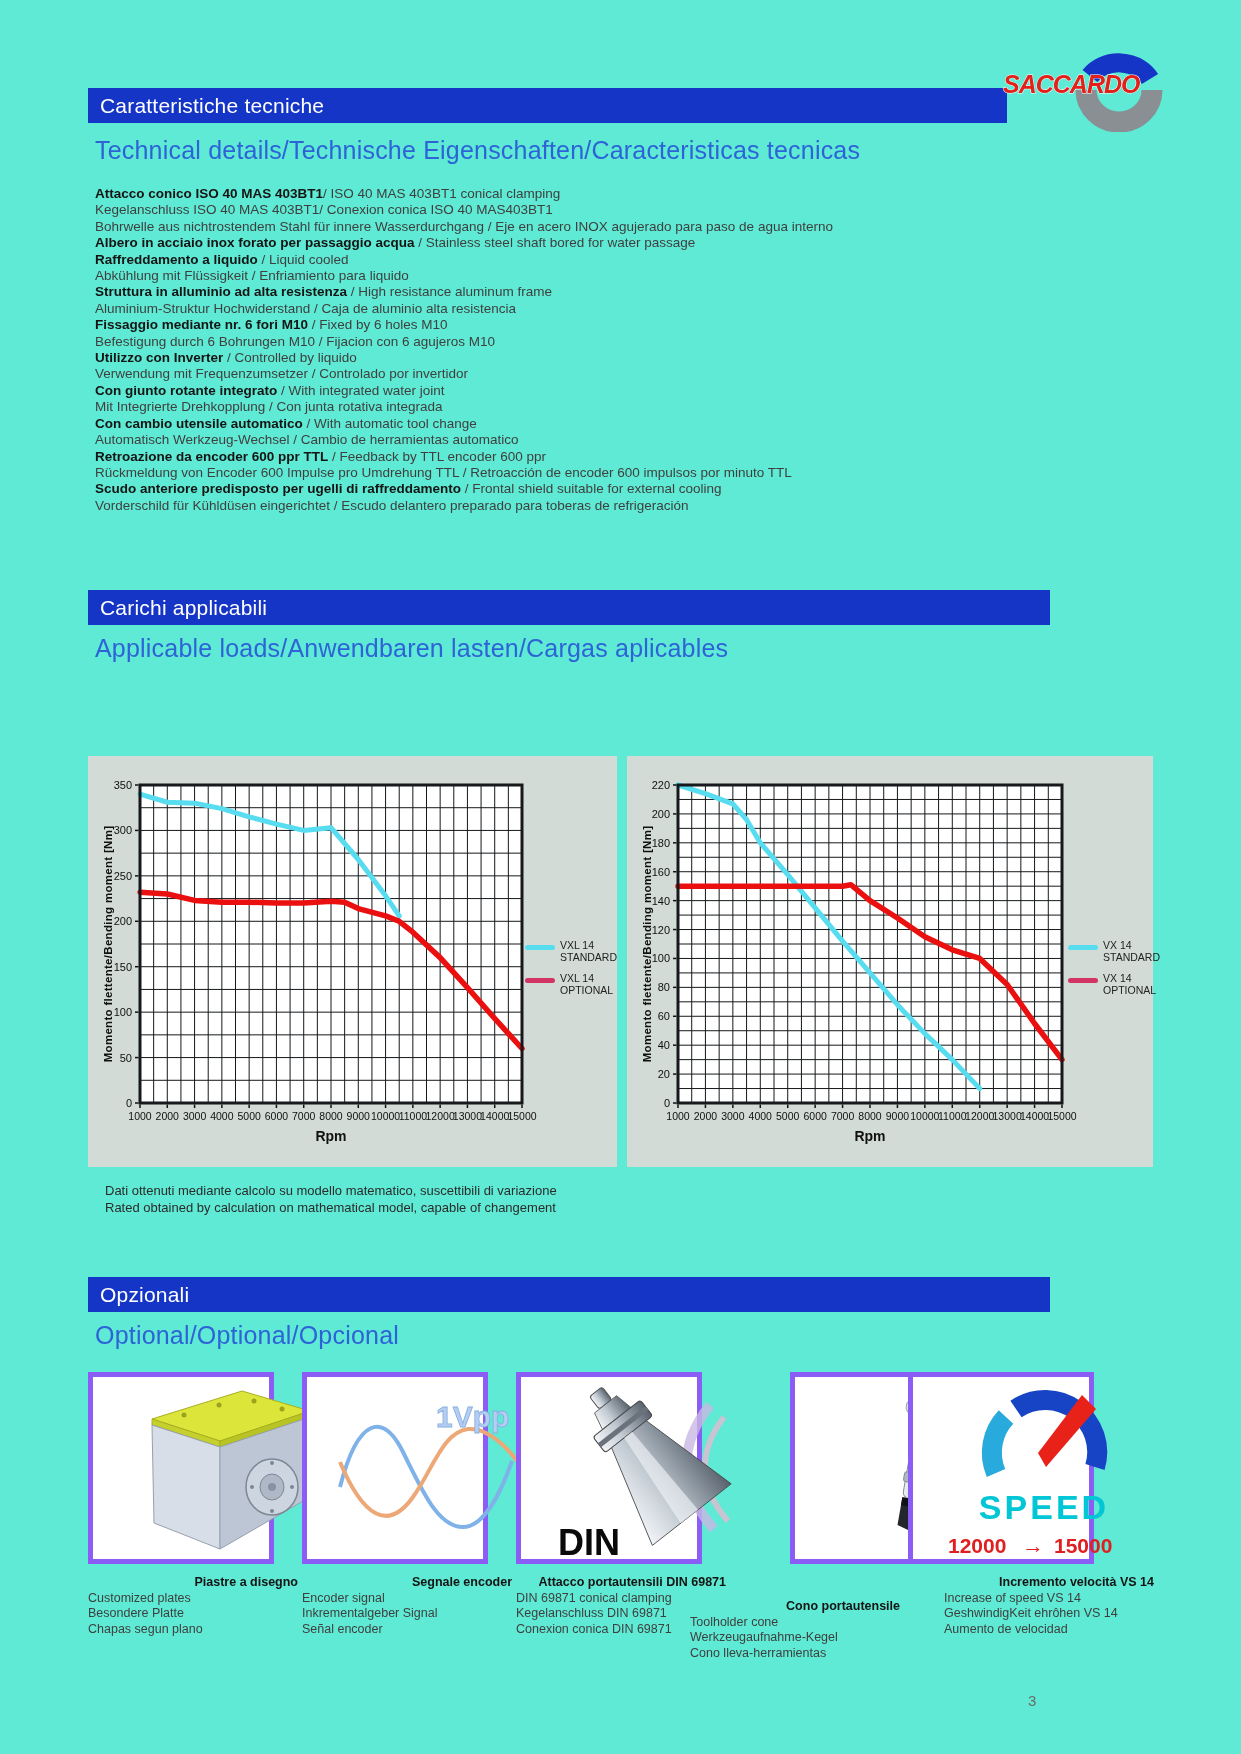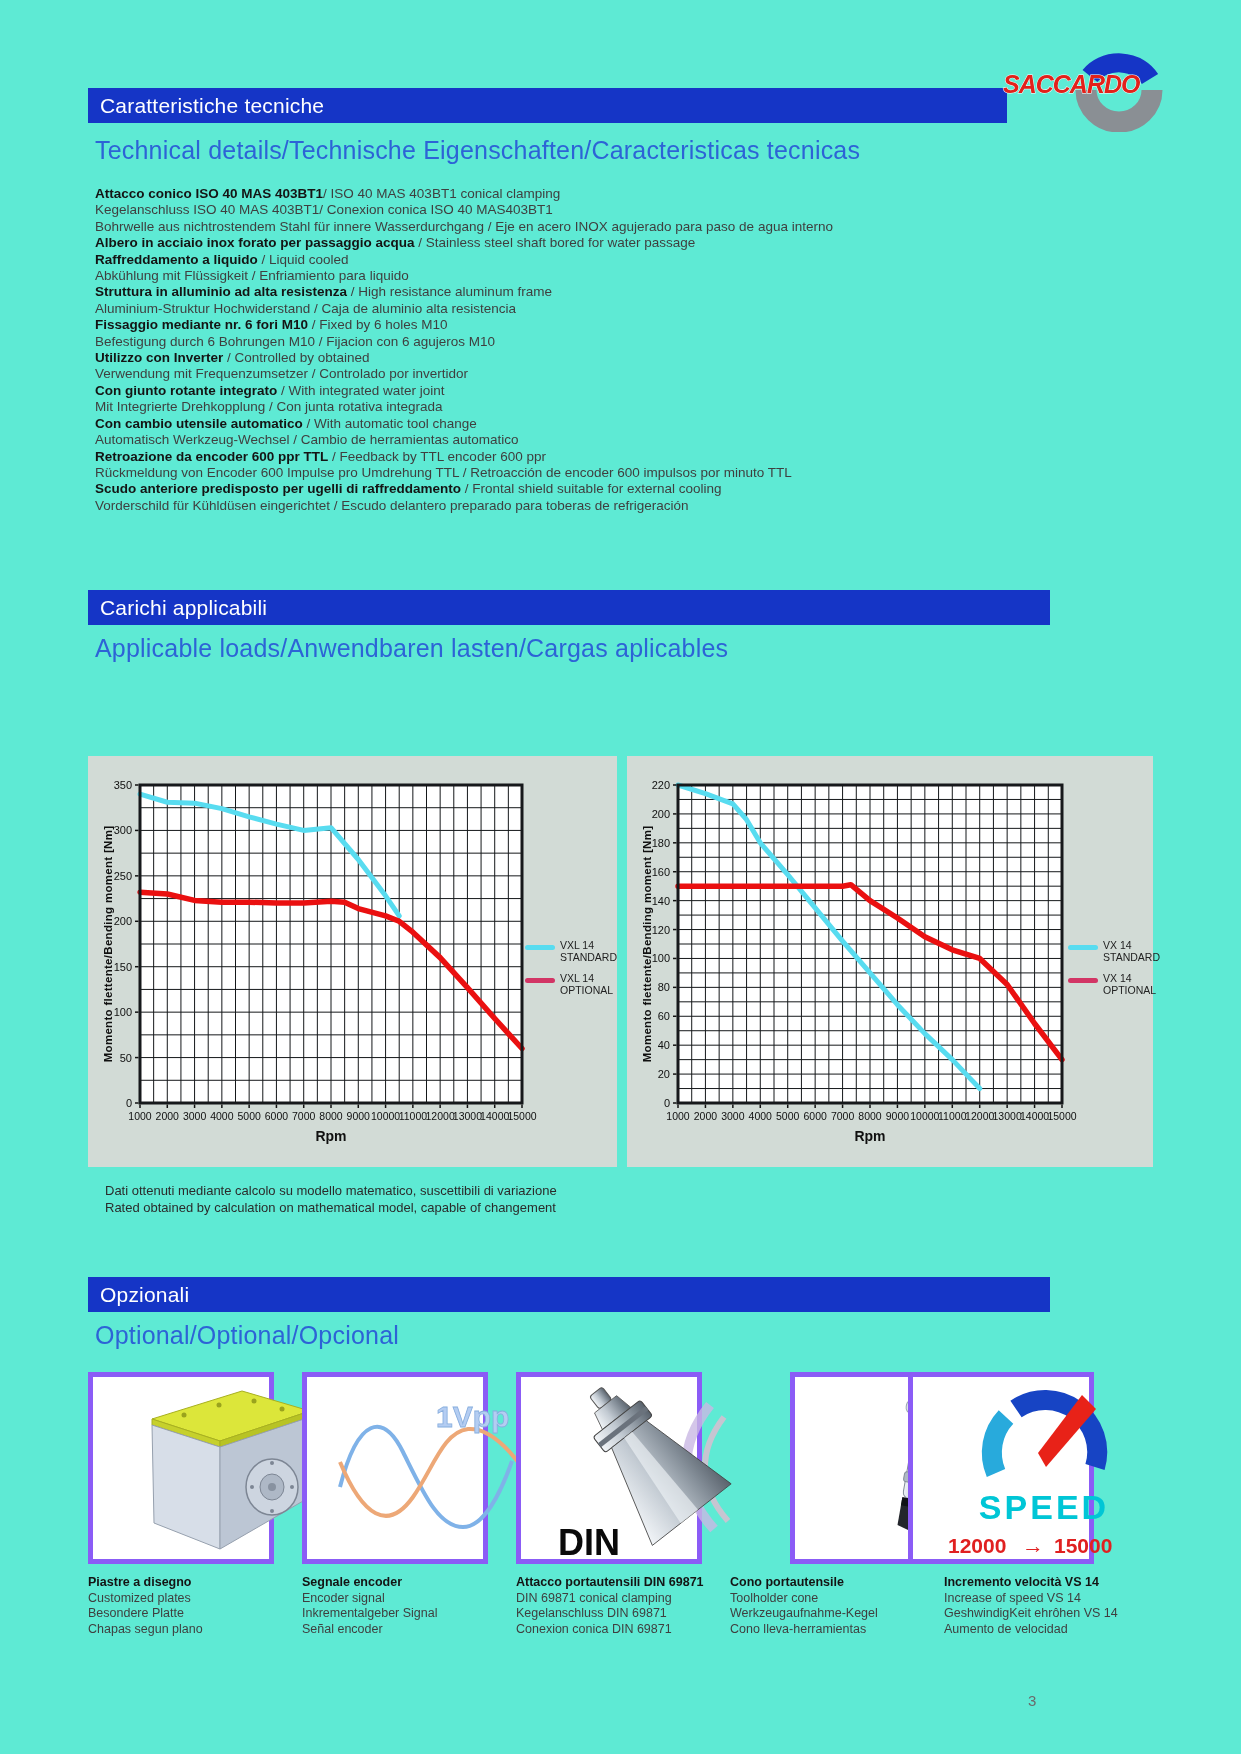--- a/index.html
+++ b/index.html
@@ -20,21 +20,21 @@
   .legend{position:absolute;top:183px;width:95px;}
   .lg-item{display:flex;margin-bottom:9px;}
   .sw{width:30px;height:5px;border-radius:3px;margin:6px 5px 0 0;flex:0 0 30px;}
   .sw-std{background:#58dcf0;}
   .sw-opt{background:#d23565;}
   .lg-txt{font-size:10.5px;line-height:12px;color:#222;}
   .note{position:absolute;left:105px;top:1182px;font-size:13px;line-height:17px;color:#2b2b2b;}
   .card{position:absolute;top:1372px;width:186px;height:192px;background:#fff;
         border:5px solid #8b5cf6;box-sizing:border-box;padding-left:31px;}
   .caption{position:absolute;top:1575px;width:210px;font-size:12.5px;line-height:15.5px;color:#3f3f3f;}
-  .caption .cap-b{font-weight:bold;color:#141414;}
+  .caption .cap-b{font-weight:bold;color:#141414;text-align:right;}
   .pagenum{position:absolute;left:1028px;top:1692px;font-size:15px;color:#6a6a6a;}
   .logo{position:absolute;left:1002px;top:52px;width:162px;height:80px;}
 </style>
 </head>
 <body>
 
 <div class="page">
 
   <div class="bar" style="left:88px;top:88px;width:907px;">
     <span>Caratteristiche tecniche</span>
@@ -65,21 +65,21 @@
       </div>
     <div>
         <div><span class="b">Struttura in alluminio ad alta resistenza</span><span> / High resistance aluminum frame</span></div>
         <div>Aluminium-Struktur Hochwiderstand / Caja de aluminio alta resistencia</div>
       </div>
     <div>
         <div><span class="b">Fissaggio mediante nr. 6 fori M10</span><span> / Fixed by 6 holes M10</span></div>
         <div>Befestigung durch 6 Bohrungen M10 / Fijacion con 6 agujeros M10</div>
       </div>
     <div>
-        <div><span class="b">Utilizzo con Inverter</span><span> / Controlled by obtained</span></div>
+        <div><span class="b">Utilizzo con Inverter</span><span> / Controlled by liquido</span></div>
         <div>Verwendung mit Frequenzumsetzer / Controlado por invertidor</div>
       </div>
     <div>
         <div><span class="b">Con giunto rotante integrato</span><span> / With integrated water joint</span></div>
         <div>Mit Integrierte Drehkopplung / Con junta rotativa integrada</div>
       </div>
     <div>
         <div><span class="b">Con cambio utensile automatico</span><span> / With automatic tool change</span></div>
         <div>Automatisch Werkzeug-Wechsel / Cambio de herramientas automatico</div>
       </div>
@@ -438,21 +438,21 @@
     <div>Encoder signal</div>
     <div>Inkrementalgeber Signal</div>
     <div>Señal encoder</div>
   </div>
   <div class="caption" style="left:516px;">
     <div class="cap-b">Attacco portautensili DIN 69871</div>
     <div>DIN 69871 conical clamping</div>
     <div>Kegelanschluss DIN 69871</div>
     <div>Conexion conica DIN 69871</div>
   </div>
-  <div class="caption" style="left:730px;">
+  <div class="caption" style="left:690px;margin-top:24px;">
     <div class="cap-b">Cono portautensile</div>
     <div>Toolholder cone</div>
     <div>Werkzeugaufnahme-Kegel</div>
     <div>Cono lleva-herramientas</div>
   </div>
   <div class="caption" style="left:944px;">
     <div class="cap-b">Incremento velocità VS 14</div>
     <div>Increase of speed VS 14</div>
     <div>GeshwindigKeit ehrôhen VS 14</div>
     <div>Aumento de velocidad</div>

